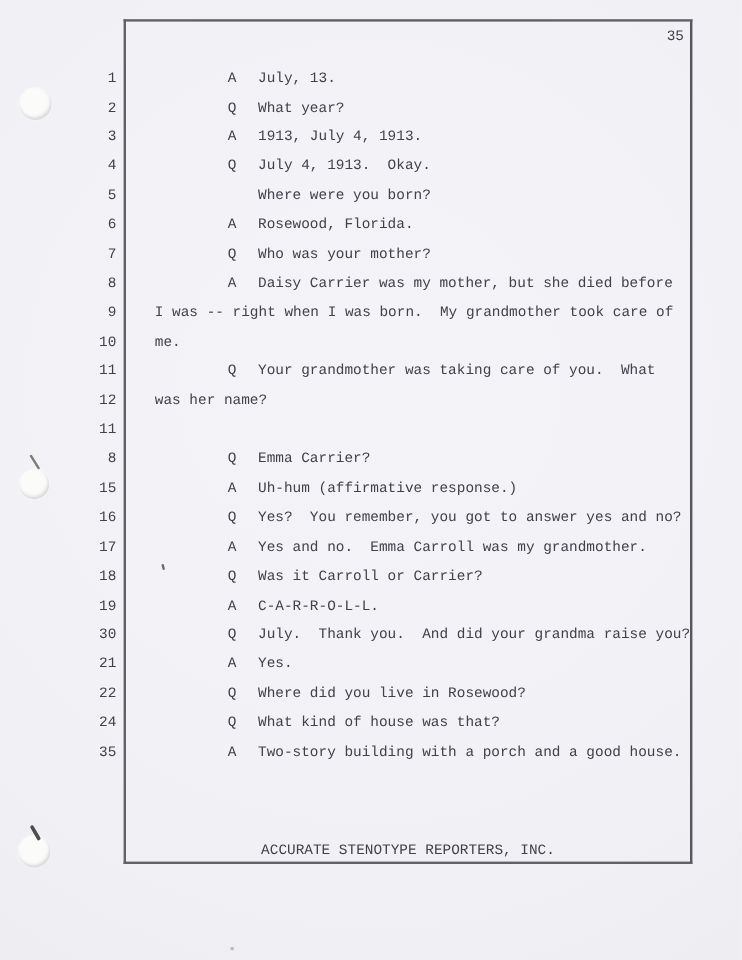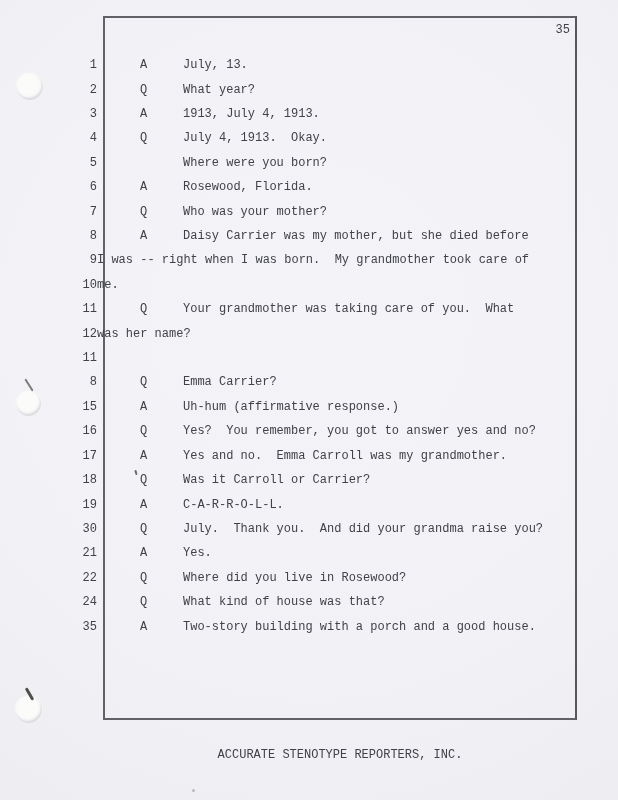--- a/index.html
+++ b/index.html
@@ -44,33 +44,34 @@
     height: 24.42px;
     font-size: 12px;
   }
   .num {
     flex: none;
     width: 97px;
     text-align: right;
     white-space: pre;
   }
   .body {
-    margin-left: 0;
+    margin-left: 32px;
     white-space: pre;
+    text-align: center;
   }
   .speaker {
     display: inline-block;
     width: 86px;
     padding-left: 43px;
     white-space: pre;
   }
   .text { white-space: pre; }
   .footer {
     position: absolute;
-    top: 748px; left: 103px; width: 474px;
+    top: 702px; left: 103px; width: 474px;
     text-align: center;
     font-size: 12px;
     color: var(--ink);
   }
   
   .hole {
     position: absolute;
     border-radius: 50%;
     background: #fbfcfa;
     box-shadow: inset -1px -2px 3px rgba(115,120,135,0.28),

